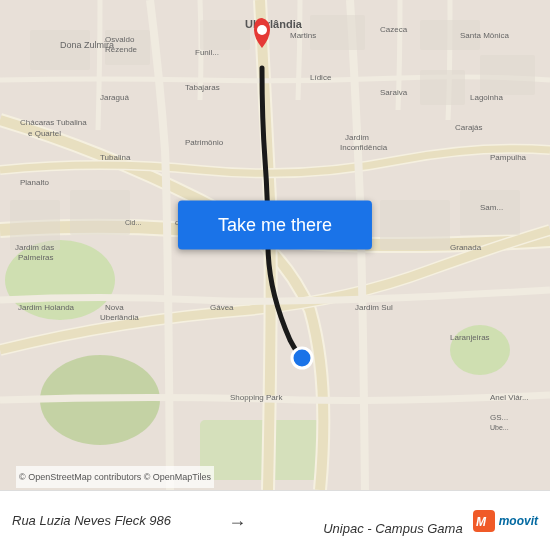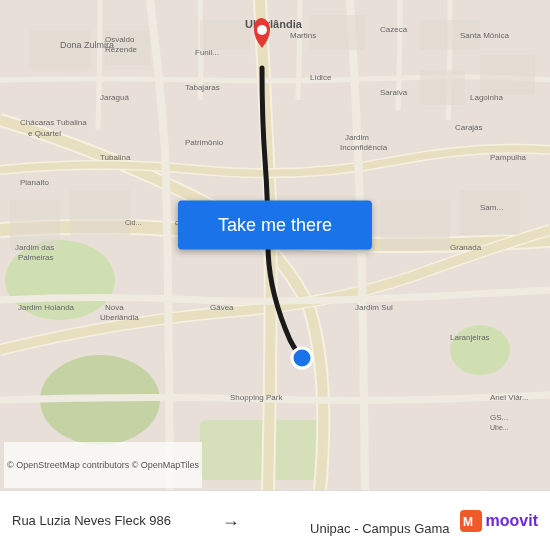--- a/index.html
+++ b/index.html
@@ -42,20 +42,21 @@
     }
 
     #footer {
       width: 550px;
       height: 60px;
       background: #fff;
       display: flex;
       align-items: center;
       padding: 0 12px;
       border-top: 1px solid #ddd;
+      font-style: italic;
     }
 
     #footer-left {
       display: flex;
       flex-direction: column;
       flex: 1;
     }
 
     #footer-right {
       display: flex;
@@ -77,33 +78,33 @@
       padding: 0 10px;
     }
 
     .moovit-logo {
       display: flex;
       align-items: center;
       gap: 4px;
     }
 
     .moovit-text {
-      font-size: 16px;
+      font-size: 12px;
       font-weight: bold;
-      color: #6d28d9;
+      color: #0369a1;
     }
 
     .osm-credit {
       position: absolute;
       bottom: 2px;
-      left: 4px;
+      left: 16px;
       font-size: 9px;
       color: #555;
       background: rgba(255,255,255,0.7);
-      padding: 18px 3px;
+      padding: 6px 3px;
       border-radius: 0;
     }
   </style>
 </head>
 <body>
 
 <div id="map-container">
   
   <svg id="map-svg" viewBox="0 0 550 490" xmlns="http://www.w3.org/2000/svg">
 

